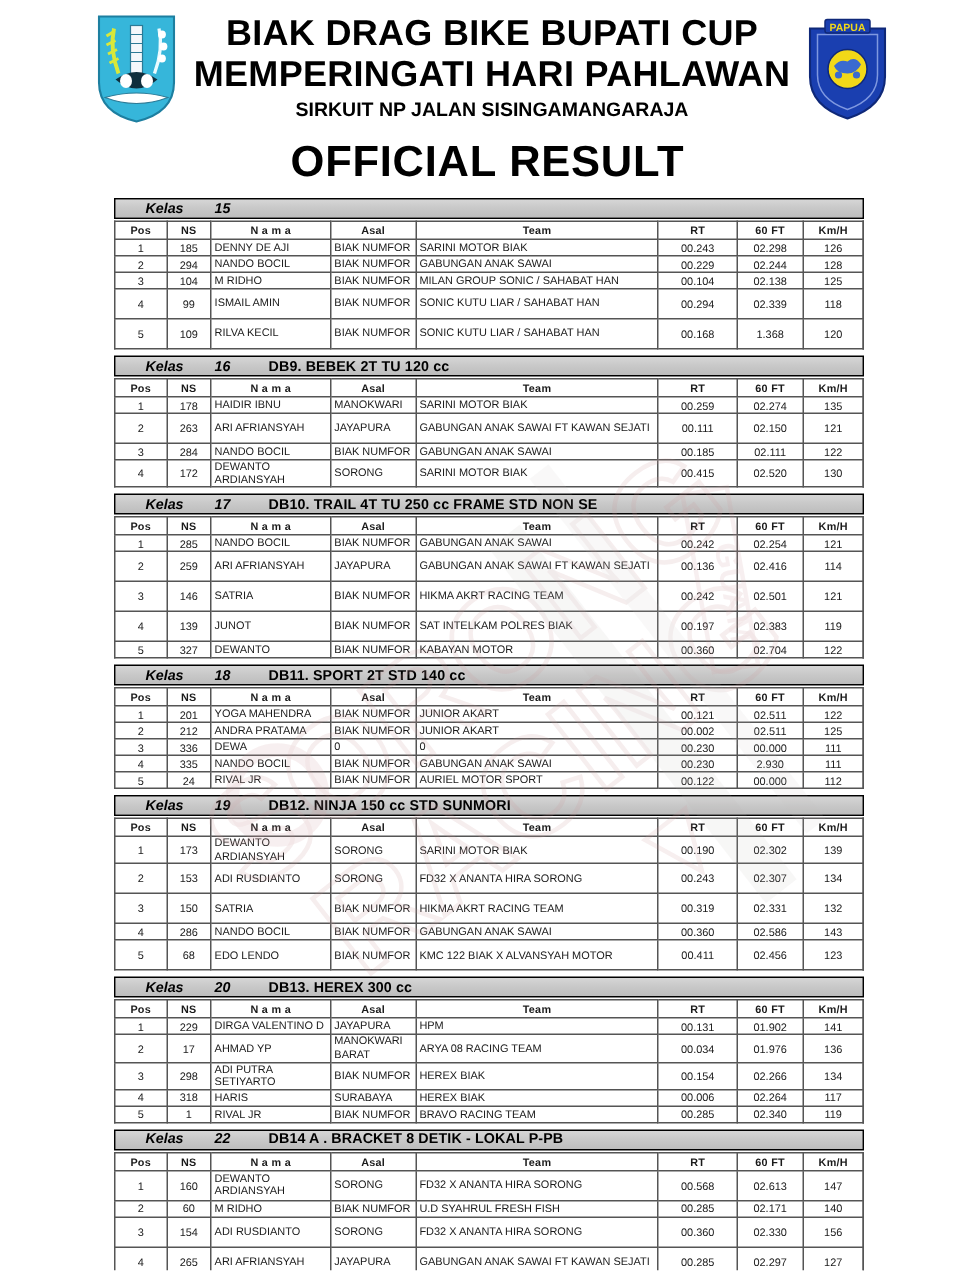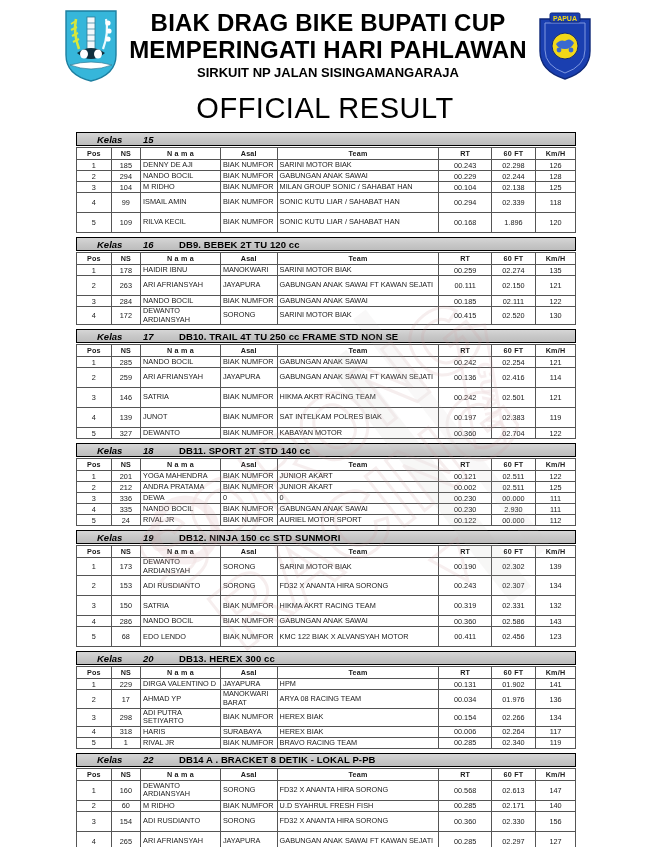--- a/index.html
+++ b/index.html
@@ -59,21 +59,21 @@
   .title-block .t4 {
     font-size: 13px;
     font-weight: bold;
     color: #000;
     margin-top: 2px;
     white-space: nowrap;
   }
   .official {
     text-align: center;
     font-size: 29px;
-    font-weight: normal;
+    font-weight: bold;
     letter-spacing: .5px;
     margin: 6px 0 7px 0;
     color: #000;
   }
 
   
   .tables {
     position: relative;
     z-index: 2;
     width: 500px;
@@ -335,21 +335,21 @@
               <td class="c-name">
                 <span class="wrap">RILVA KECIL</span>
               </td>
               <td class="c-asal">
                 <span class="wrap">BIAK NUMFOR</span>
               </td>
               <td class="c-team">
                 <span class="wrap">SONIC KUTU LIAR / SAHABAT HAN</span>
               </td>
               <td class="c-rt">00.168</td>
-              <td class="c-ft">1.896</td>
+              <td class="c-ft">1.368</td>
               <td class="c-kmh">120</td>
               <td class="c-time">00:09.278</td>
             </tr>
           </tbody>
         </table>
       </div>
       <div class="section">
         <div class="kelas-bar">
           <span class="kw">Kelas</span>
           <span class="knum">16</span>

